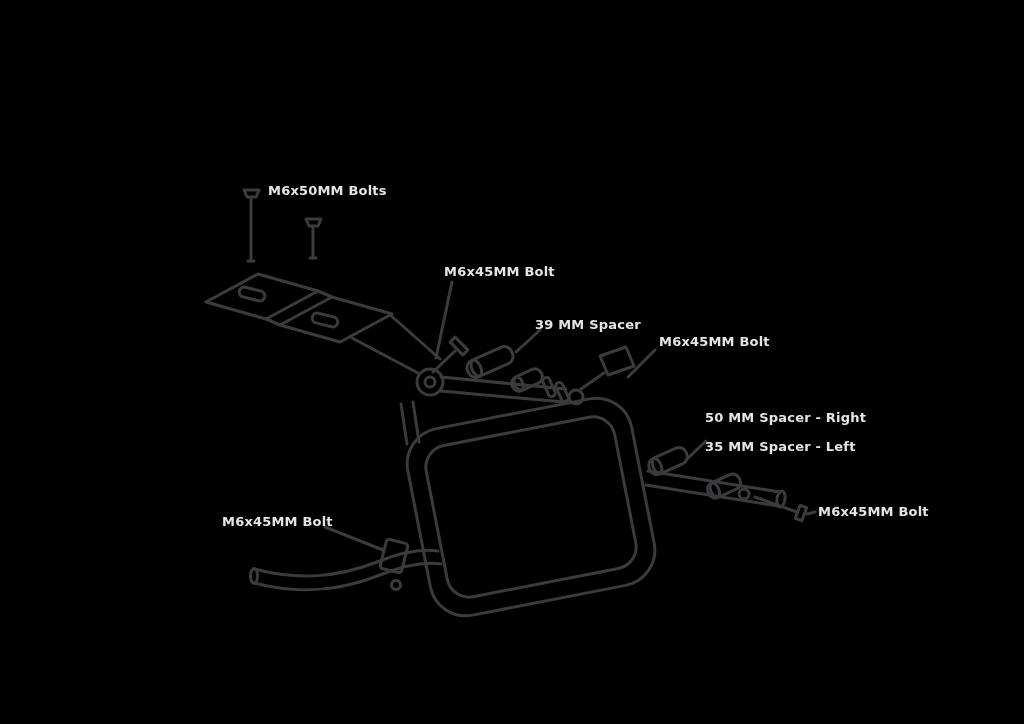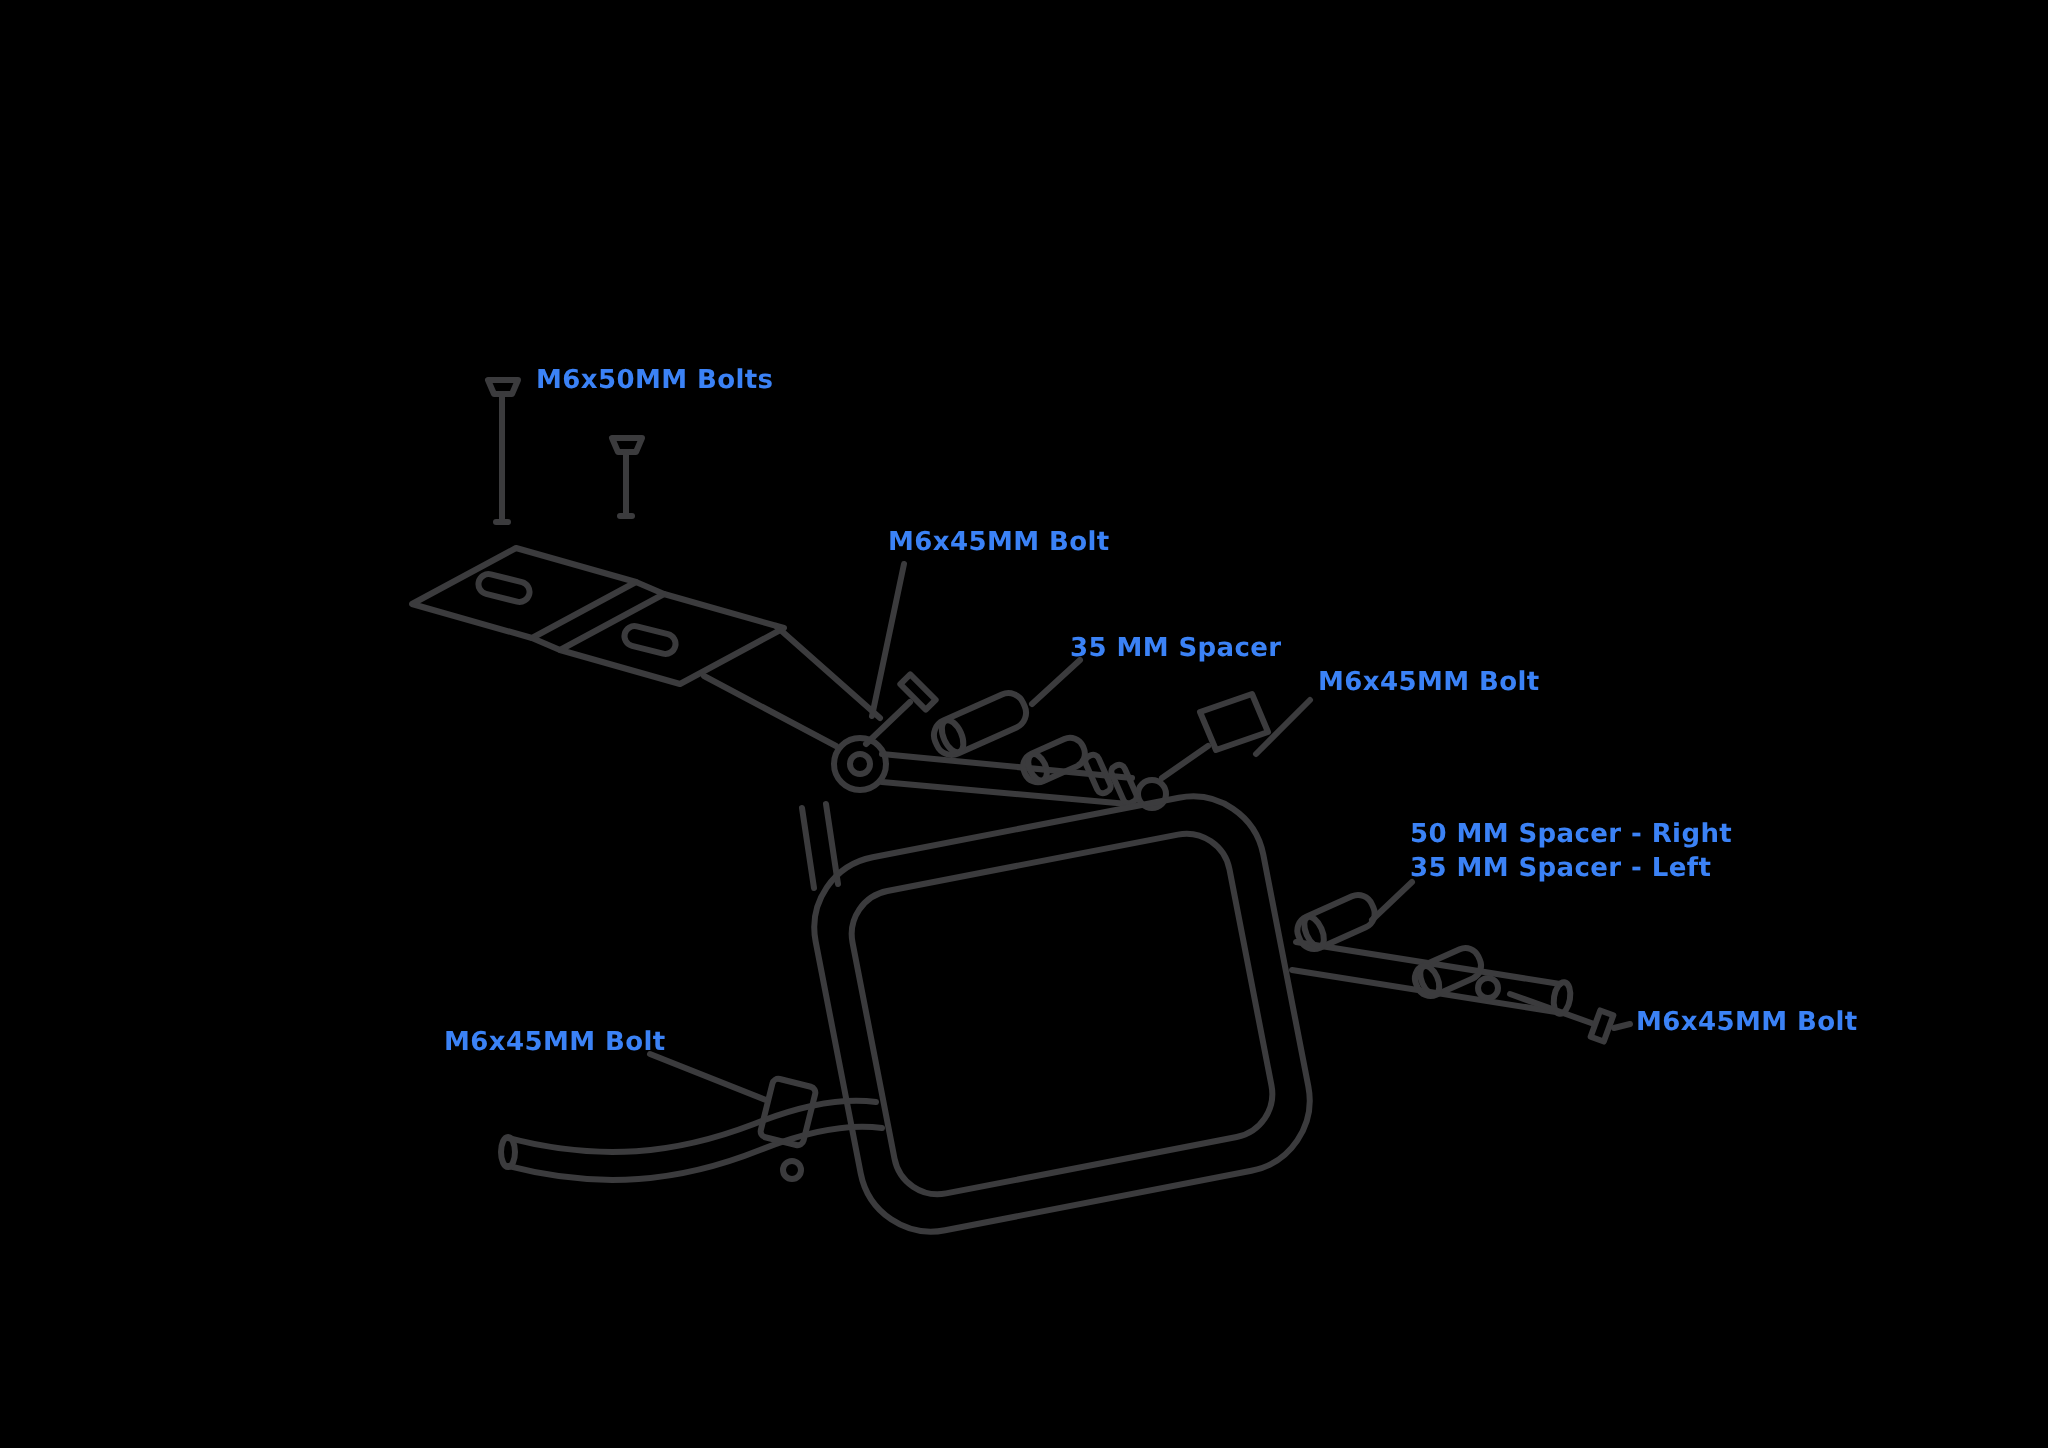--- a/index.html
+++ b/index.html
@@ -15,21 +15,21 @@
     overflow: hidden;
     font-family: "DejaVu Sans", sans-serif;
   }
   #stage svg {
     position: absolute;
     left: 0;
     top: 0;
   }
   .part-label {
     position: absolute;
-    color: #3b82f6;
+    color: #e5e5e5;
     font-size: 13px;
     font-weight: 700;
     line-height: 16px;
     white-space: nowrap;
     letter-spacing: 0.2px;
   }
 </style>
 </head>
 <body>
 
@@ -146,25 +146,25 @@
         <line x1="325" y1="527" x2="383" y2="550"></line>
       </g>
 
     </g>
   </svg>
 
   <div class="part-label" style="left:268px; top:183px;">M6x50MM Bolts</div>
 
   <div class="part-label" style="left:444px; top:264px;">M6x45MM Bolt</div>
 
-  <div class="part-label" style="left:535px; top:317px;">35 MM Spacer</div>
+  <div class="part-label" style="left:535px; top:317px;">39 MM Spacer</div>
 
   <div class="part-label" style="left:659px; top:334px;">M6x45MM Bolt</div>
 
   <div class="part-label" style="left:705px; top:410px;">50 MM Spacer - Right</div>
 
-  <div class="part-label" style="left:705px; top:427px;">35 MM Spacer - Left</div>
+  <div class="part-label" style="left:705px; top:439px;">35 MM Spacer - Left</div>
 
   <div class="part-label" style="left:818px; top:504px;">M6x45MM Bolt</div>
 
   <div class="part-label" style="left:222px; top:514px;">M6x45MM Bolt</div>
 
 </div>
 
 </body></html>

